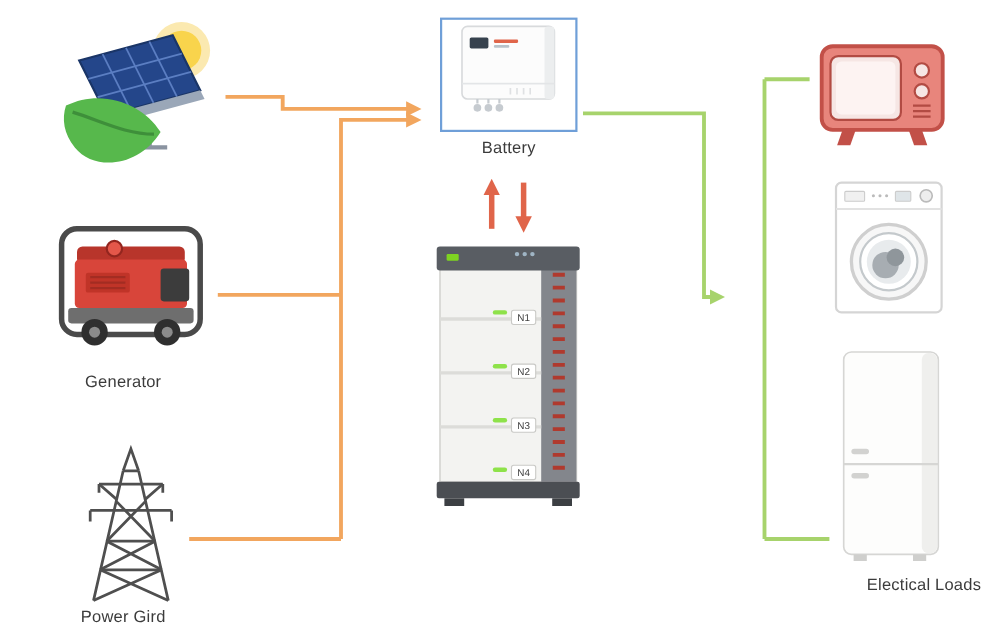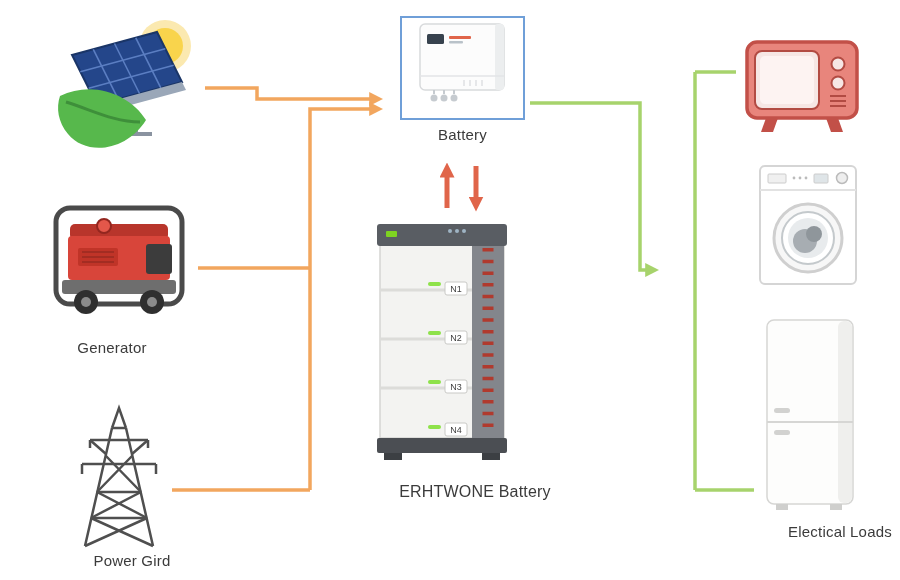--- a/index.html
+++ b/index.html
@@ -102,21 +102,21 @@
         <path d="M32,44 L48,58 M90,44 L74,58"></path>
         <path d="M48,60 L83,96 M74,60 L39,96"></path>
         <line x1="39" y1="96" x2="83" y2="96"></line>
         <path d="M39,96 L89,122 M83,96 L33,122"></path>
         <line x1="33" y1="122" x2="89" y2="122"></line>
         <path d="M33,122 L95,150 M89,122 L27,150"></path>
         <path d="M32,44 V52 M90,44 V52 M24,68 V78 M98,68 V78"></path>
       </g>
     </svg>
   </div>
-  <div class="label" style="left:52px; top:552px; width:160px;">Power Gird</div>
+  <div class="label" style="left:32px; top:552px; width:160px;">Power Gird</div>
 
   <div class="node inverter-box" style="left:400px; top:16px; width:125px; height:104px;">
     <svg width="121" height="100" viewBox="0 0 121 100">
       <rect x="18" y="6" width="84" height="66" rx="5" fill="#fcfcfc" stroke="#d8dadc" stroke-width="1.5"></rect>
       <rect x="93" y="6" width="9" height="66" rx="3" fill="#eceeef"></rect>
       <rect x="25" y="16" width="17" height="10" rx="1.5" fill="#37424e"></rect>
       <rect x="47" y="18" width="22" height="3" rx="1" fill="#e0654a"></rect>
       <rect x="47" y="23" width="14" height="2.5" rx="1" fill="#b9c2c9"></rect>
       <line x1="18" y1="58" x2="102" y2="58" stroke="#e3e5e7" stroke-width="1.5"></line>
       <g stroke="#dfe1e3" stroke-width="1.5">
@@ -132,21 +132,21 @@
       </g>
       <g fill="#c6cbd0">
         <circle cx="32" cy="80" r="3.5"></circle>
           <circle cx="42" cy="80" r="3.5"></circle>
           <circle cx="52" cy="80" r="3.5"></circle>
       </g>
     </svg>
   </div>
   <div class="label" style="left:400px; top:126px; width:125px;">Battery</div>
 
-  <div class="node" style="left:372px; top:218px; width:148px; height:245px;">
+  <div class="node" style="left:392px; top:218px; width:148px; height:245px;">
     <svg width="148" height="245" viewBox="0 0 148 245">
       <rect x="8" y="22" width="124" height="198" fill="#f3f3f1" stroke="#d5d5d2" stroke-width="1.5"></rect>
       <rect x="100" y="22" width="32" height="198" fill="#83868c"></rect>
       <line x1="116" y1="30" x2="116" y2="212" stroke="#b03a2e" stroke-width="11" stroke-dasharray="3.5 8.2"></line>
       <rect x="5" y="6" width="130" height="22" rx="3" fill="#595d63"></rect>
       <rect x="14" y="13" width="11" height="6" rx="1" fill="#7ed321"></rect>
       <g fill="#9fb4c4">
         <circle cx="78" cy="13" r="2"></circle>
           <circle cx="85" cy="13" r="2"></circle>
           <circle cx="92" cy="13" r="2"></circle>
@@ -170,21 +170,20 @@
         <rect x="73" y="162" width="22" height="13" rx="2" fill="#ffffff" stroke="#c9c9c6"></rect>
         <text class="battery-label-text" x="84" y="172">N3</text>
         <rect x="73" y="205" width="22" height="13" rx="2" fill="#ffffff" stroke="#c9c9c6"></rect>
         <text class="battery-label-text" x="84" y="215">N4</text>
       </g>
       <rect x="5" y="220" width="130" height="15" rx="2" fill="#4b4e53"></rect>
       <rect x="12" y="235" width="18" height="7" fill="#3c3f43"></rect>
       <rect x="110" y="235" width="18" height="7" fill="#3c3f43"></rect>
     </svg>
   </div>
-  <div class="label label-lg" style="left:385px; top:483px; width:180px;">ERHTWONE Battery</div>
 
   <div class="node" style="left:742px; top:36px; width:120px; height:100px;">
     <svg width="120" height="100" viewBox="0 0 120 100">
       <rect x="5" y="6" width="110" height="76" rx="10" fill="#e8857c" stroke="#c25048" stroke-width="3.5"></rect>
       <rect x="13" y="15" width="64" height="58" rx="7" fill="#f6e6e4" stroke="#b24b43" stroke-width="2"></rect>
       <rect x="18" y="20" width="54" height="48" rx="5" fill="#fdf3f2"></rect>
       <circle cx="96" cy="28" r="6.5" fill="#f6e6e4" stroke="#b24b43" stroke-width="2"></circle>
       <circle cx="96" cy="47" r="6.5" fill="#f6e6e4" stroke="#b24b43" stroke-width="2"></circle>
       <g stroke="#b24b43" stroke-width="2">
         <line x1="88" y1="60" x2="104" y2="60"></line>

